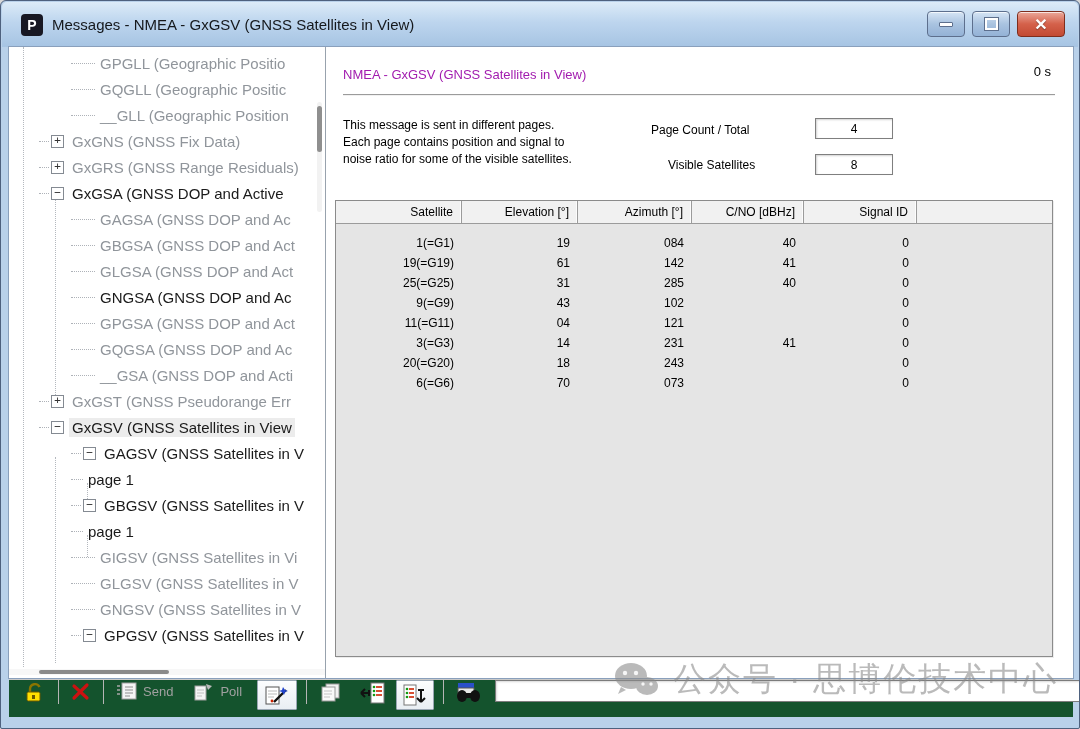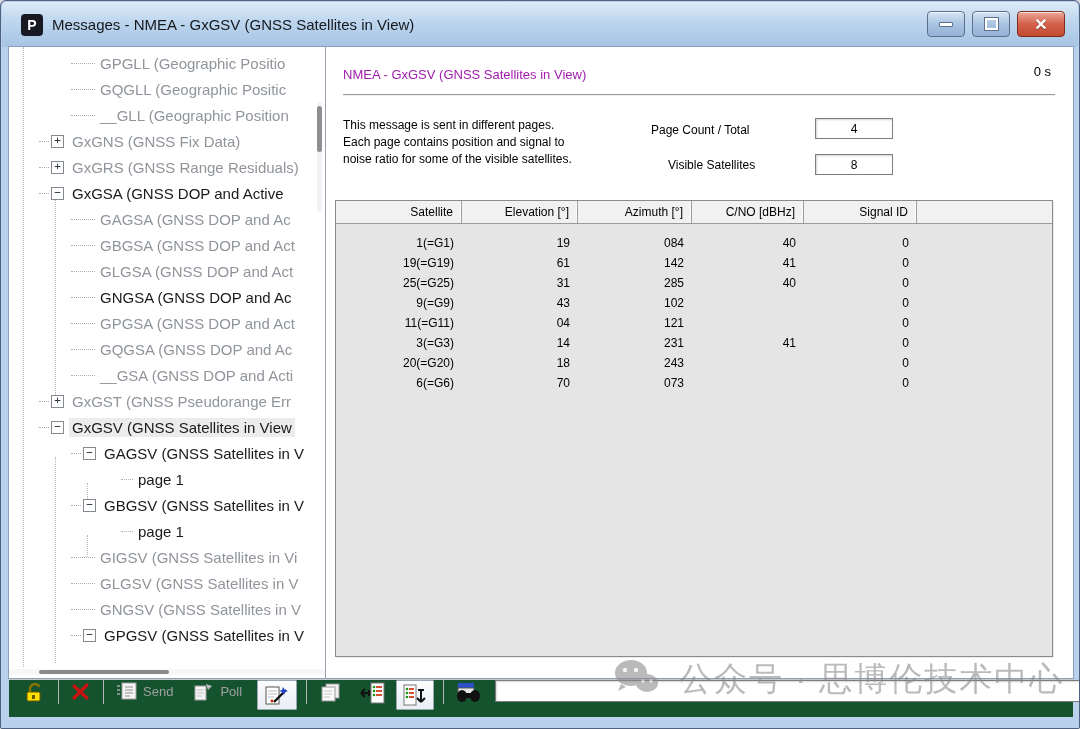--- a/index.html
+++ b/index.html
@@ -22,21 +22,21 @@
   
   .client{position:absolute;left:8px;top:46px;width:1064px;height:631px;background:#ffffff;display:flex;
           box-shadow:0 0 0 1px #8aa0bc;}
   
   .tree-panel{position:relative;width:316px;background:#fff;border-right:1px solid #98a2ad;overflow:hidden;flex:none;}
   .tree-items{position:absolute;left:0;top:3px;right:10px;}
   .trow{height:26px;display:flex;align-items:center;font-size:15px;color:#90959b;white-space:nowrap;overflow:hidden;}
   .trow.act{color:#1a1a1a;}
   .trow.lvl1{padding-left:30px;}
   .trow.lvl2{padding-left:62px;}
-  .trow.lvl3{padding-left:112px;}
+  .trow.lvl3{padding-left:62px;}
   .conn{width:10px;border-top:1px dotted #aeb2b8;margin-right:2px;flex:none;}
   .trow.leaf .conn{width:24px;}
   .trow.lvl3 .conn{width:12px;}
   .expander{width:11px;height:11px;border:1px solid #848a92;background:#fff;color:#333;font-size:11px;line-height:9px;
             text-align:center;margin:0 5px 0 0;flex:none;font-family:"DejaVu Sans Mono",monospace;}
   .tlabel{padding:1px 3px;}
   .trow.sel .tlabel{background:#ececec;}
   .vguide{position:absolute;border-left:1px dotted #b4b8be;width:0;}
   .tree-vscroll{position:absolute;right:3px;top:55px;width:5px;height:110px;background:#f2f2f2;border-radius:3px;}
   .tree-vscroll .thumb{position:absolute;left:0;top:4px;width:5px;height:46px;background:#8f8f8f;border-radius:3px;}
@@ -70,21 +70,21 @@
   
   .toolbar{position:absolute;left:8px;top:678px;width:1064px;height:37px;background:#14532d;border-top:1px solid #c9c9c9;
            display:flex;align-items:flex-start;}
   .tsep{width:1px;height:24px;background:#b5b5b5;margin:0 9px;flex:none;}
   .tbtn{display:flex;align-items:center;gap:5px;flex:none;padding:2px 3px;}
   .tbtn .lbl{font-size:13px;color:#a0a0a0;}
   .tbtn.framed{border:1px solid #9aa7b4;background:linear-gradient(#fcfdfe,#e9eef3);border-radius:1px;padding:3px 6px;}
   .cmd-input{margin-left:10px;width:578px;height:20px;background:#fff;border:1px solid #7c7c7c;
              box-shadow:inset 1px 1px 2px rgba(0,0,0,.15);font-size:12px;padding:0 4px;flex:none;}
   
-  .watermark{position:absolute;left:612px;top:656px;display:flex;gap:20px;z-index:30;
+  .watermark{position:absolute;left:612px;top:656px;display:flex;align-items:center;gap:14px;z-index:30;
              color:#8a8a8a;opacity:.58;pointer-events:none;}
   .watermark .wm-text{font-size:33px;letter-spacing:2px;white-space:nowrap;}
   .bottom-strip{position:absolute;left:0;right:0;bottom:0;height:14px;}
 </style>
 </head>
 <body>
 
 <div class="window">
 
   <div class="titlebar">

